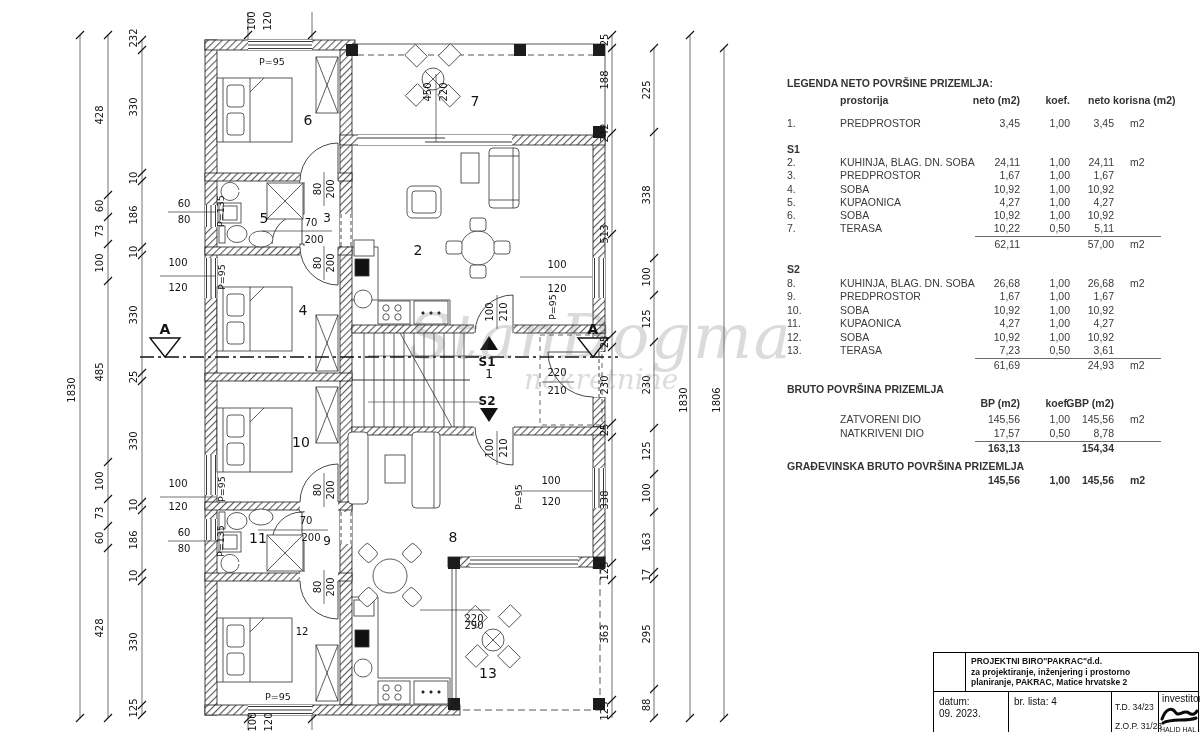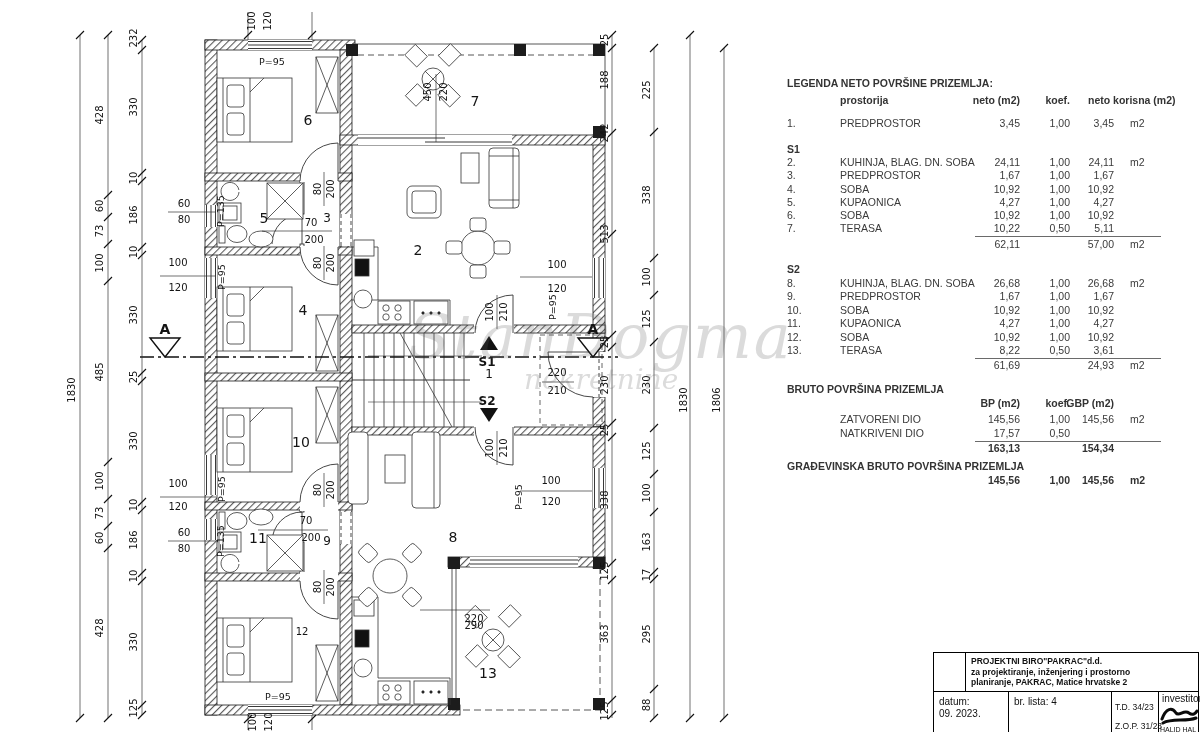--- a/index.html
+++ b/index.html
@@ -636,21 +636,21 @@
         <div class="lg-row" style="top: 319px;">
           <span class="c-num">12.</span>
           <span class="c-t">SOBA</span>
           <span class="c-a">10,92</span>
           <span class="c-b">1,00</span>
           <span class="c-c">10,92</span>
         </div>
         <div class="lg-row" style="top: 332px;">
           <span class="c-num">13.</span>
           <span class="c-t">TERASA</span>
-          <span class="c-a">8,22</span>
+          <span class="c-a">7,23</span>
           <span class="c-b">0,50</span>
           <span class="c-c">3,61</span>
         </div>
         <div class="lg-row" style="top: 347px;">
           <span class="c-a">61,69</span>
           <span class="c-c">24,93</span>
           <span class="c-u">m2</span>
         </div>
         <div class="lg-row bold" style="top: 371px;">
           <span class="c-num">BRUTO POVRŠINA  PRIZEMLJA</span>
@@ -664,20 +664,21 @@
           <span class="c-t">ZATVORENI DIO</span>
           <span class="c-a">145,56</span>
           <span class="c-b">1,00</span>
           <span class="c-c">145,56</span>
           <span class="c-u">m2</span>
         </div>
         <div class="lg-row" style="top: 415px;">
           <span class="c-t">NATKRIVENI DIO</span>
           <span class="c-a">17,57</span>
           <span class="c-b">0,50</span>
+          <span class="c-c">8,78</span>
         </div>
         <div class="lg-row bold" style="top: 430px;">
           <span class="c-a">163,13</span>
           <span class="c-c">154,34</span>
         </div>
         <div class="lg-row bold" style="top: 448px;">
           <span class="c-num">GRAĐEVINSKA BRUTO POVRŠINA PRIZEMLJA</span>
         </div>
         <div class="lg-row bold" style="top: 462px;">
           <span class="c-a">145,56</span>

